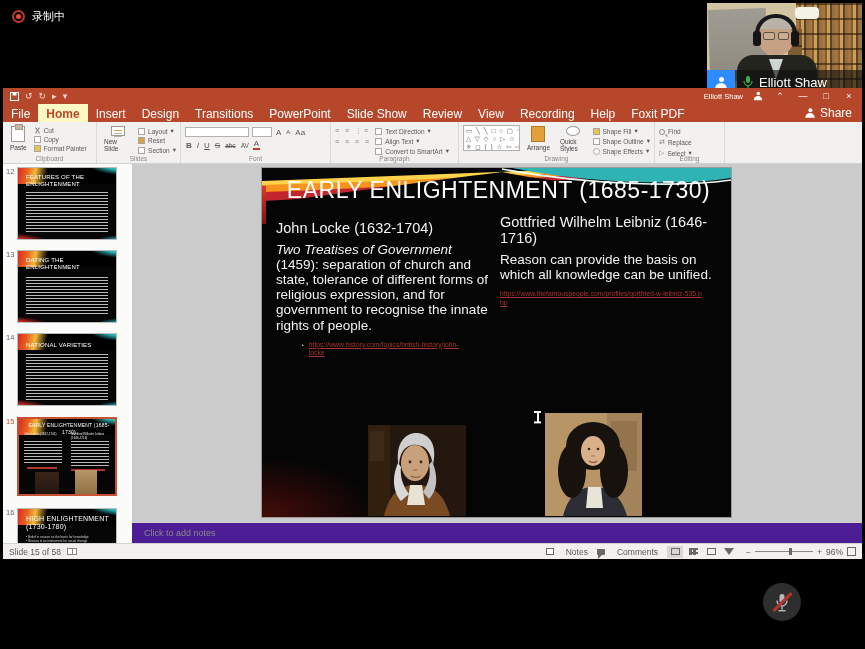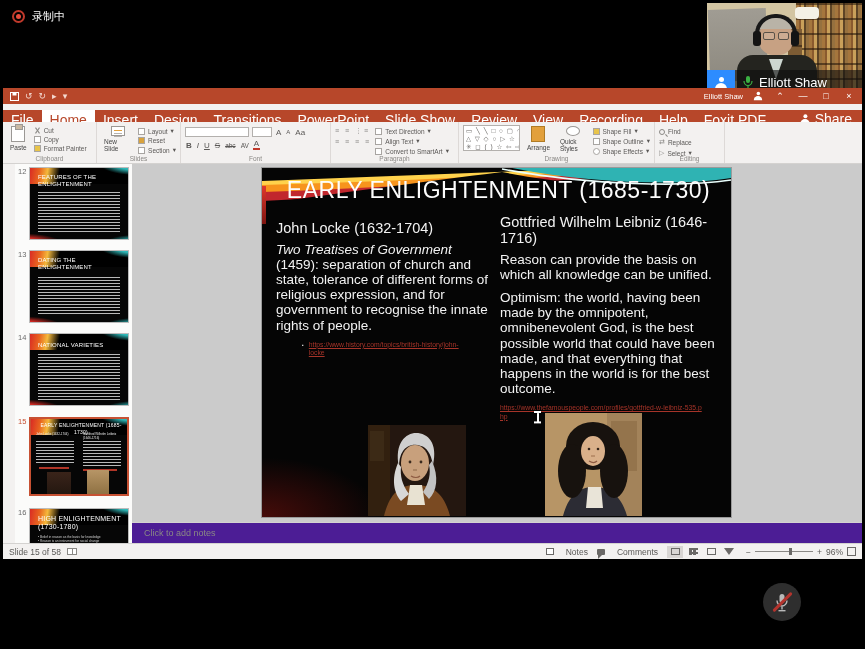--- a/index.html
+++ b/index.html
@@ -52,23 +52,23 @@
   
   .ppt { left:3px; top:88px; width:859px; height:471px; background:#f3f1f0; }
 
   .titlebar { left:0; top:0; width:859px; height:16px; background:#b7472a; display:flex; align-items:center; color:#fff; }
   .qat { display:flex; align-items:center; gap:6px; padding-left:7px; font-size:9px; }
   .qat .g { color:#f4d9d0; cursor:default; }
   .tb-title { position:absolute; left:0; right:0; text-align:center; font-size:8px; color:#fff; pointer-events:none; }
   .tb-right { margin-left:auto; display:flex; align-items:center; gap:9px; padding-right:6px; font-size:7.5px; }
   .winbtn { font-size:9px; width:14px; text-align:center; }
 
-  .tabsrow { left:0; top:22px; width:859px; height:18px; background:#b7472a; display:flex; align-items:stretch; font-size:14px; }
+  .tabsrow { left:0; top:16px; width:859px; height:18px; background:#b7472a; display:flex; align-items:stretch; font-size:12px; }
   .tab { padding:4px 8px 3px; color:#fff; display:flex; align-items:center; }
-  .tab.active { background:#ffffff; color:#b7472a; font-weight:normal; }
+  .tab.active { background:#fef9c3; color:#b7472a; font-weight:bold; }
   .tellme { display:flex; align-items:center; gap:4px; color:#fff; padding:0 8px; }
   .bulb { width:9px; height:9px; border:1px solid #fff; border-radius:50%; position:relative; }
   .bulb::after { content:""; position:absolute; left:2.5px; top:8px; width:2px; height:2px; background:#fff; }
   .share { margin-left:auto; display:flex; align-items:center; gap:4px; padding:0 10px; color:#fff; }
   .share .person-glyph::before, .share .person-glyph::after { background:#fff; }
   .share .person-glyph { transform:scale(.8); }
 
   .ribbon { left:0; top:34px; width:859px; height:42px; background:#f3f1f0; border-bottom:1px solid #d4d2d0; display:flex; }
   .rgroup { position:relative; border-right:1px solid #ddd9d7; padding:3px 4px 10px; display:flex; gap:4px; }
   .grp-label { position:absolute; bottom:1px; left:0; right:0; text-align:center; font-size:6.5px; color:#8a8885; }
@@ -93,21 +93,21 @@
   .para-icons { display:flex; flex-direction:column; gap:3px; padding-top:2px; font-size:7px; color:#8a8885; letter-spacing:2px; }
   .shapebox { width:78px; height:26px; border:1px solid #b3b0ad; background:#fff; font-size:6.5px; color:#6a6866;
               line-height:8px; padding:1px 2px; letter-spacing:1px; overflow:hidden; }
   .shapebox div { white-space:nowrap; }
   .editcol { display:flex; flex-direction:column; gap:3px; padding-top:3px; }
   .mag { width:6px; height:6px; border:1px solid #8a8885; border-radius:50%; position:relative; display:inline-block; }
   .mag::after { content:""; position:absolute; left:5px; top:5px; width:3px; height:1px; background:#8a8885; transform:rotate(45deg); }
   .arr2 { font-size:7px; color:#8a8885; }
 
   
-  .thumbpanel { left:12px; top:76px; width:140px; height:379px; background:#fbfbfa; overflow:hidden; border-right:4px solid #ec4899; }
+  .thumbpanel { left:0; top:76px; width:140px; height:379px; background:#fbfbfa; overflow:hidden; border-right:1px solid #ec4899; }
   .vscroll { position:absolute; right:1px; top:0; width:6px; height:379px; background:#efedec; }
   .vthumb { position:absolute; right:1px; top:150px; width:6px; height:60px; background:#c6c3c1; }
   .thumb { position:absolute; left:14px; width:100px; height:73px; background:#060606; overflow:hidden; border:1px solid #bbb; }
   .thumb.selected { border:2px solid #c75133; }
   .tnum { position:absolute; left:3px; width:10px; font-size:7.5px; color:#6a6a6a; }
   .wave-mini { position:absolute; left:0; top:0; right:0; height:16px;
     background:
       radial-gradient(ellipse 60% 120% at 108% -30%, #2fb9b9 0 35%, rgba(0,0,0,0) 62%),
       linear-gradient(100deg, #d92b24 0%, #e8641f 10%, #f5b93c 18%, rgba(0,0,0,0) 30%),
       #000;
@@ -446,21 +446,20 @@
         <div class="sc-h">John Locke (1632-1704)</div>
         <div class="sc-p"><i>Two Treatises of Government</i><span> (1459):  separation of church and state, tolerance of different forms of religious expression, and for government to recognise the innate rights of people.</span></div>
         <div class="bullet-row">
           <span class="sc-link" style="width:150px">https://www.history.com/topics/british-history/john-locke</span>
         </div>
       </div>
 
       <div class="colR">
         <div class="sc-h">Gottfried Wilhelm Leibniz (1646-1716)</div>
         <div class="sc-p">Reason can provide the basis on which all knowledge can be unified.</div>
-        <div class="sc-p">Optimism: the world, having been made by the omnipotent, omnibenevolent God, is the best possible world that could have been made, and that everything that happens in the world is for the best outcome.</div>
         <span class="sc-link" style="display:block;width:205px;margin-top:1px">https://www.thefamouspeople.com/profiles/gottfried-w-leibniz-535.php</span>
       </div>
 
       <svg class="portrait" style="left:106px; top:257px" width="98" height="91" viewBox="0 0 98 91">
         <rect width="98" height="91" fill="#241710"></rect>
         <rect width="22" height="91" fill="#32200f"></rect>
         <rect x="2" y="6" width="14" height="30" fill="#3c2a16"></rect>
         <path d="M16 91 C 22 66 34 60 48 60 C 64 60 76 68 82 91 Z" fill="#7a4a22"></path>
         <path d="M42 60 L54 60 L57 80 L39 80 Z" fill="#e8e2d2"></path>
         <ellipse cx="47" cy="38" rx="14" ry="18" fill="#c8a07c"></ellipse>

